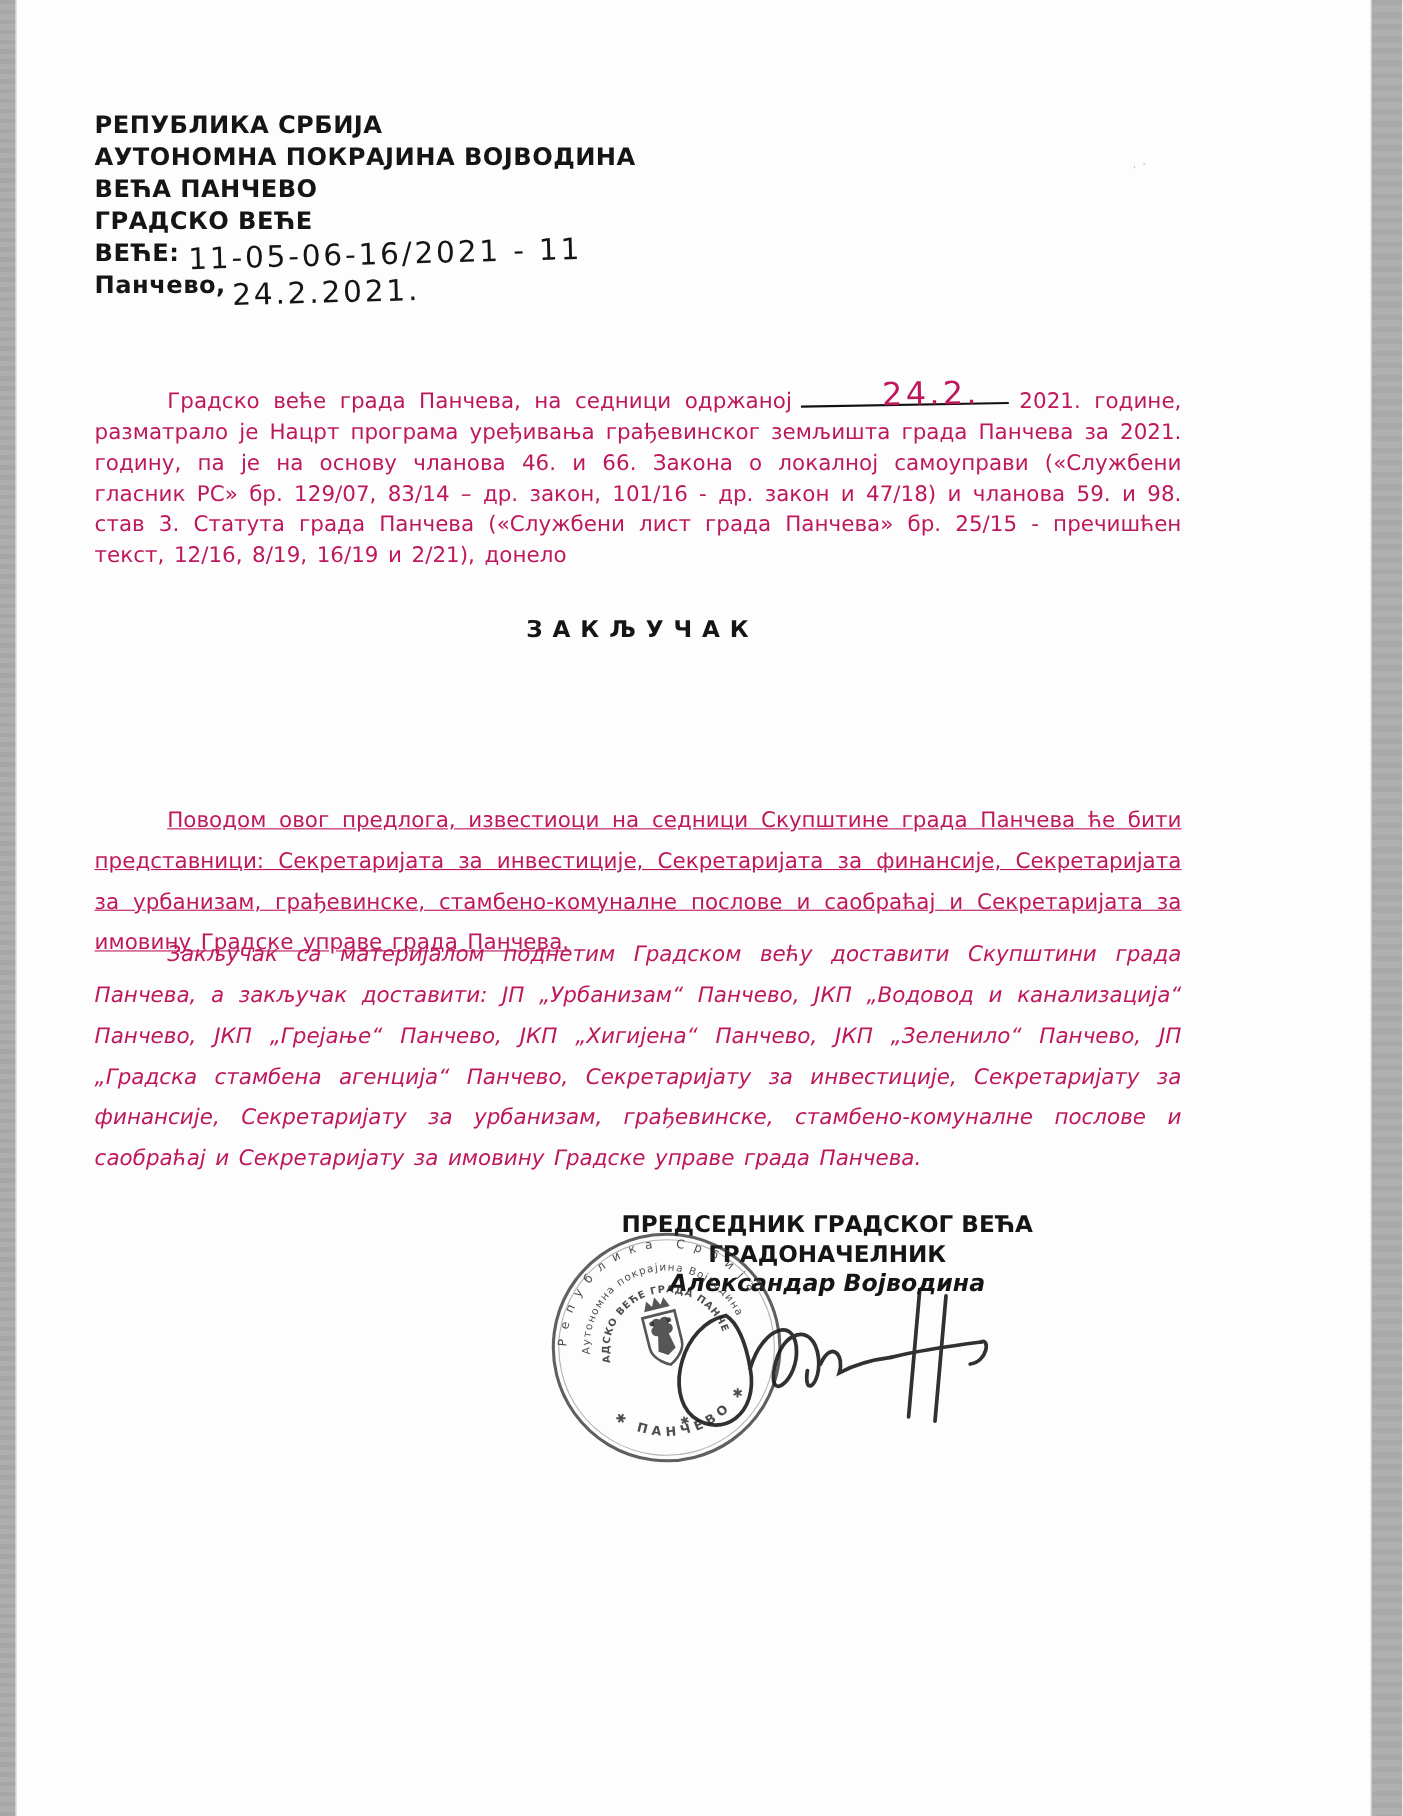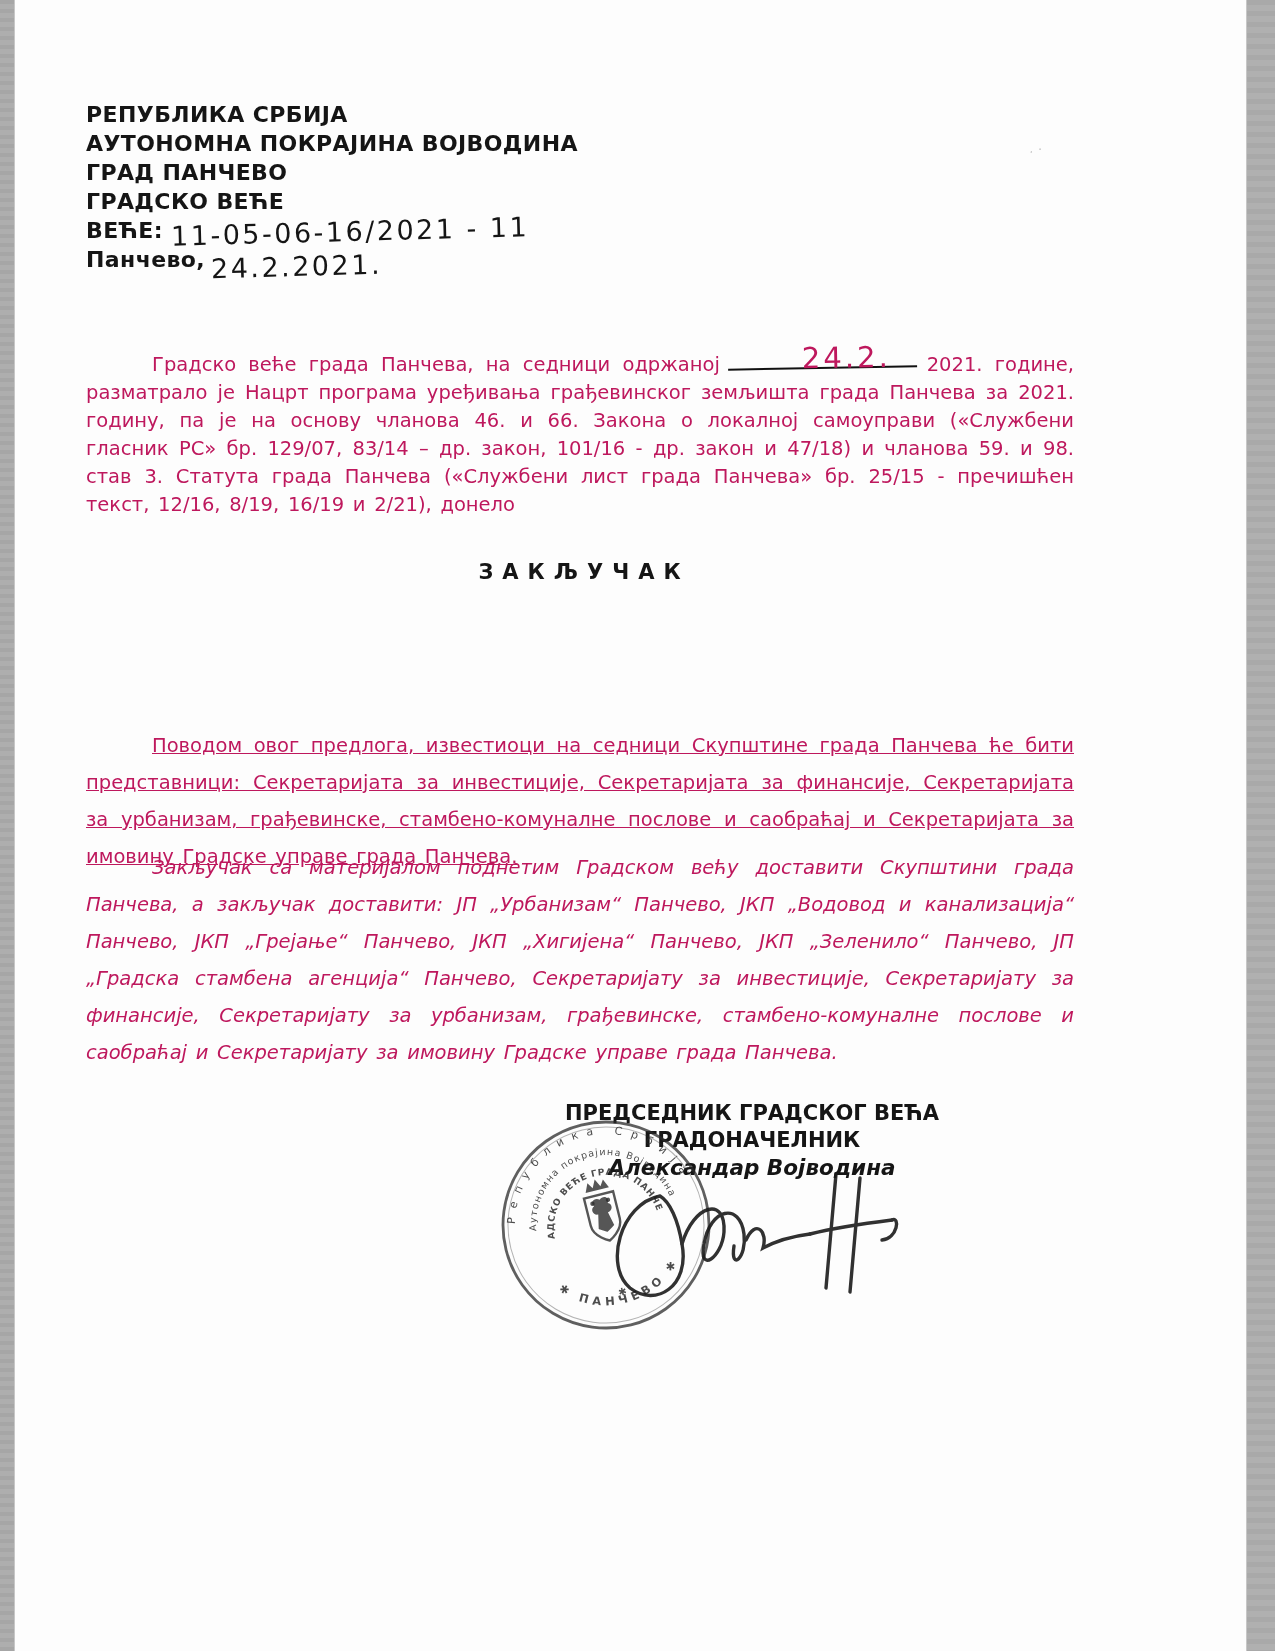--- a/index.html
+++ b/index.html
@@ -90,21 +90,21 @@
 
 <div class="page">
 
   <div class="scan-strip left"></div>
   <div class="scan-strip right"></div>
   <div class="smudge">ͺ·</div>
 
   <header class="letterhead">
     <div class="row">РЕПУБЛИКА СРБИЈА</div>
     <div class="row">АУТОНОМНА ПОКРАЈИНА ВОЈВОДИНА</div>
-    <div class="row">ГРАД ПАНЧЕВО</div>
+    <div class="row">ВЕЋА ПАНЧЕВО</div>
     <div class="row">ГРАДСКО ВЕЋЕ</div>
     <div class="row">
       <span>ВЕЋЕ:</span><span class="hand number">11-05-06-16/2021 - 11</span>
     </div>
     <div class="row">
       <span>Панчево,</span><span class="hand fulldate">24.2.2021.</span>
     </div>
   </header>
 
   <p class="body-text intro">

